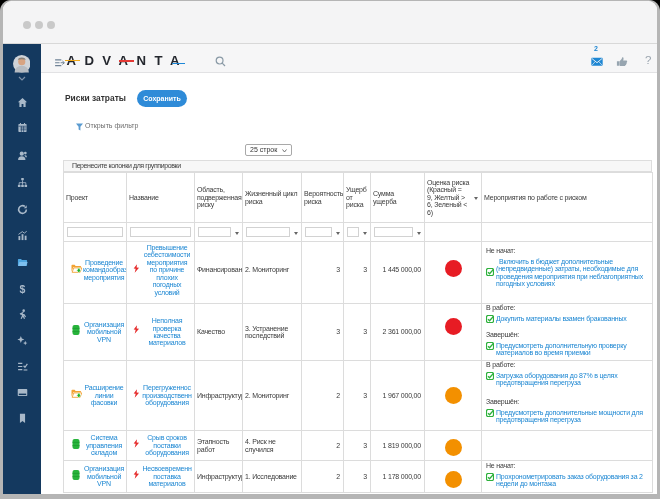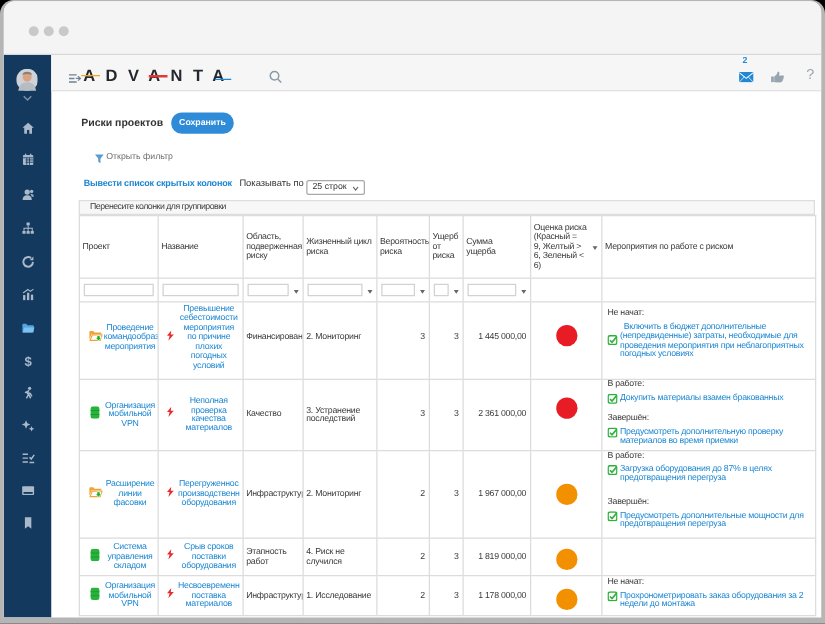--- a/index.html
+++ b/index.html
@@ -156,27 +156,26 @@
     <rect x="0.5" y="0.5" width="18" height="13" rx="1.2" fill="#1f87d3"></rect>
     <path d="M1 1.5 L9.5 8.5 L18 1.5" stroke="#f6f6f7" stroke-width="1.4" fill="none"></path>
     <path d="M1 13 L7 6.5 M18 13 L12 6.5" stroke="#f6f6f7" stroke-width="1" fill="none"></path>
   </svg>
   <svg class="hic" style="left:613px;top:55.5px;width:12px;height:9.5px" viewBox="0 0 17 14">
     <path d="M1 6.2 H4.2 V13 H1 Z" fill="#97a5b0"></path>
     <path d="M4.6 6.6 L7.6 3.4 Q8.4 2.6 8.4 1.6 Q8.4 0.4 9.5 0.4 Q10.8 0.4 10.8 2.2 Q10.8 3.8 10.2 5 L14.8 5 Q16.2 5 16.2 6.3 Q16.2 7.4 15.2 7.6 Q15.9 8.2 15.6 9.1 Q15.3 9.9 14.4 10 Q14.9 10.7 14.5 11.5 Q14.1 12.3 13.1 12.3 Q13.3 13.6 11.9 13.6 L7.8 13.6 Q6.4 13.6 4.6 12.6 Z" fill="#97a5b0"></path>
   </svg>
   <div style="position:absolute;left:642px;top:52.5px;font-size:11.5px;color:#9aa4ae">?</div>
 
-  <div class="h1">Риски проектов</div>
+  <div class="h1">Риски затраты</div>
   <div id="savebtn">Сохранить</div>
   <svg style="position:absolute;left:73px;top:122px;width:7px;height:8px" viewBox="0 0 7 8">
     <path d="M0 0.5 H7 L4.4 3.8 V7.6 L2.6 6.4 V3.8 Z" fill="#5b9bd0"></path>
   </svg>
   <div id="filterrow">Открыть фильтр</div>
-  <div id="linkrow"><span class="blue" style="font-weight:bold">Вывести список скрытых колонок</span><span style="position:absolute;left:124.5px;top:-0.5px;color:#333;font-size:7.5px;letter-spacing:0">Показывать по</span></div>
   <div style="position:absolute;left:242px;top:143px;width:47px;height:11.5px;border:1px solid #a9a9a9;border-radius:2px;background:#fff;font-size:7px;color:#333;line-height:10px;padding-left:4px">25 строк<svg style="position:absolute;right:4px;top:3.5px;width:5px;height:4px" viewBox="0 0 5 4">
         <path d="M0.5 0.5 L2.5 3 L4.5 0.5" stroke="#666" stroke-width="0.9" fill="none"></path>
       </svg></div>
   <div id="grouping">Перенесите колонки для группировки</div>
 
   <table id="tbl">
     <colgroup>
       <col style="width:63px">
         <col style="width:68px">
         <col style="width:48px">

